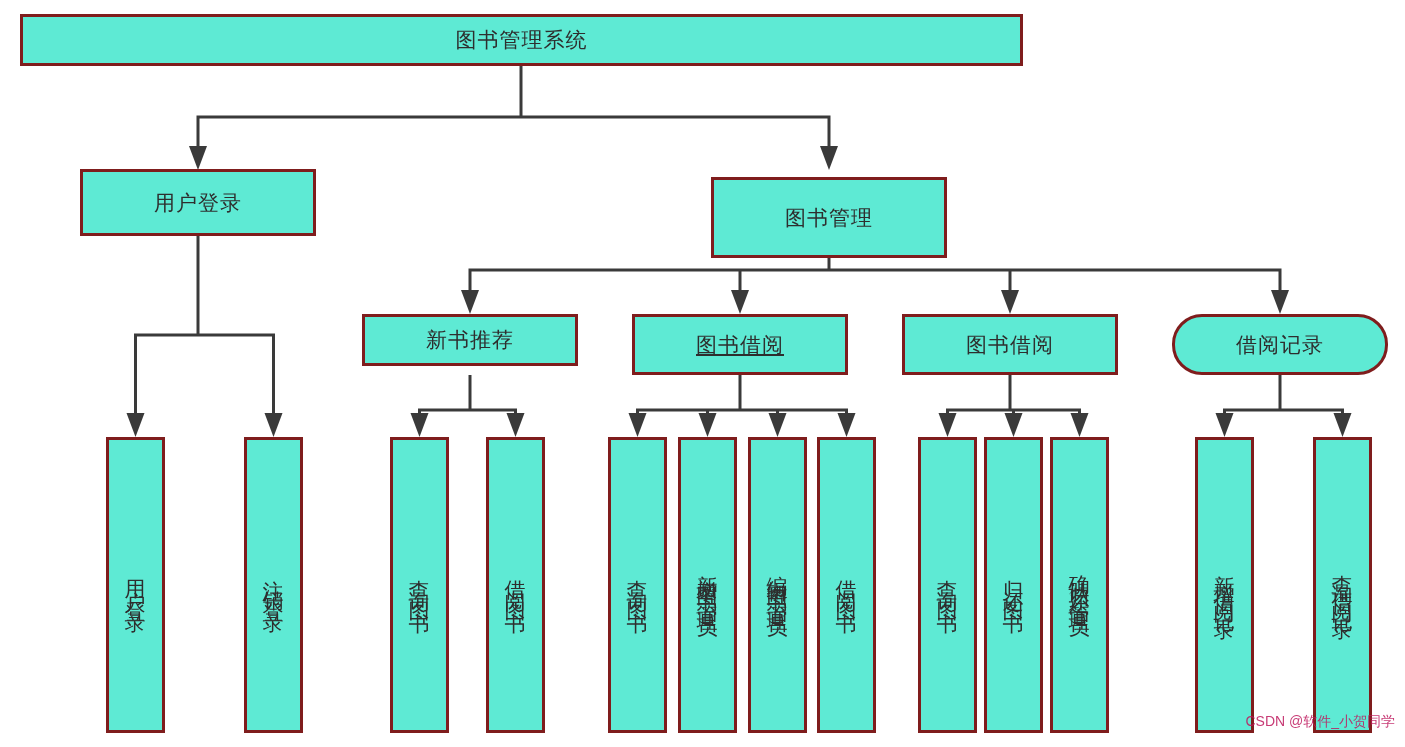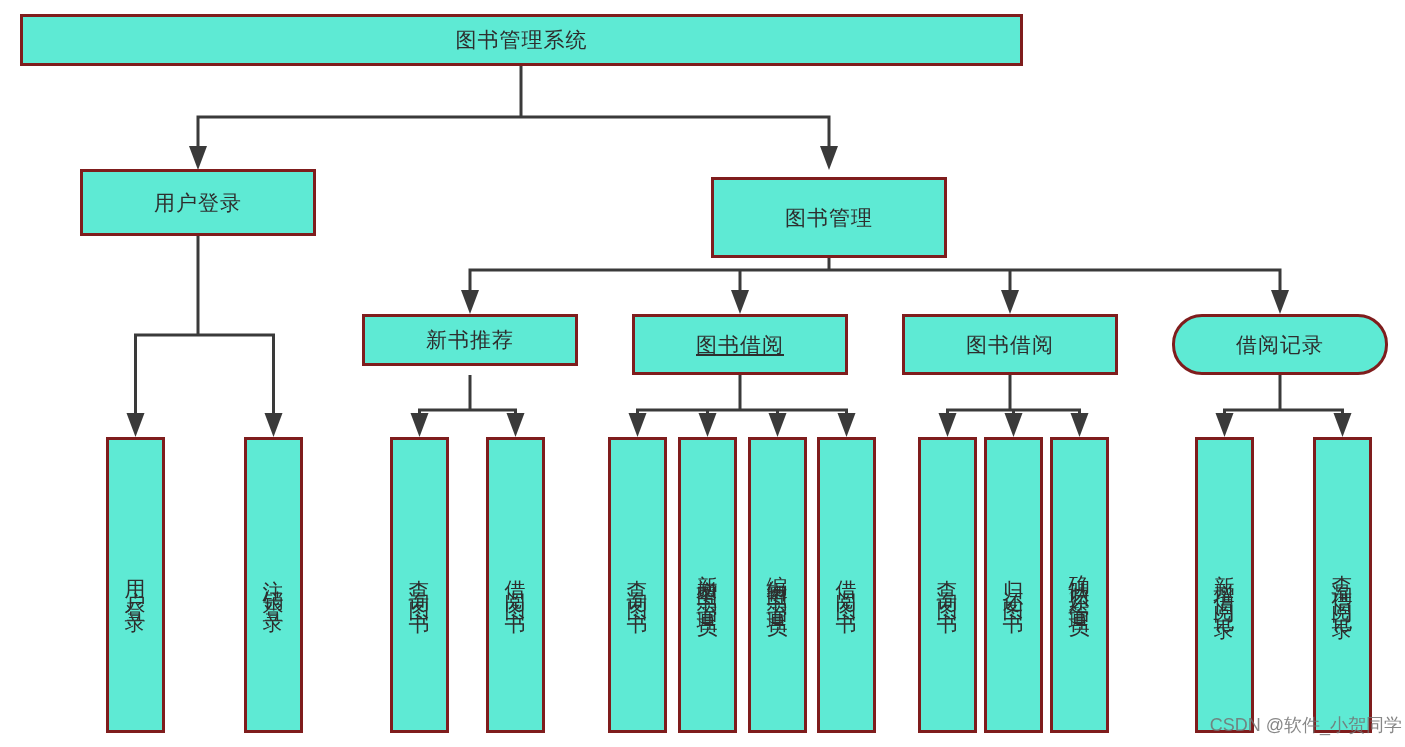--- a/index.html
+++ b/index.html
@@ -46,25 +46,25 @@
     writing-mode: vertical-rl;
     font-size: 21px;
     line-height: 1;
     white-space: nowrap;
   }
   .node.leaf.sp-short span { letter-spacing: 11px; }
   .node.leaf.sp-mid   span { letter-spacing: 9px; }
   .node.leaf.sp-long  span { letter-spacing: 6px; }
   .watermark {
     position: absolute;
-    right: 3px;
+    right: 10px;
     top: 713px;
     z-index: 5;
-    font-size: 18px;
-    color: #737373;
+    font-size: 14px;
+    color: #be185d;
     opacity: 0.85;
     white-space: nowrap;
   }
 </style>
 </head>
 <body>
 
 <div class="stage">
 
   <svg class="connectors" viewBox="0 0 1405 747" width="1405" height="747">

